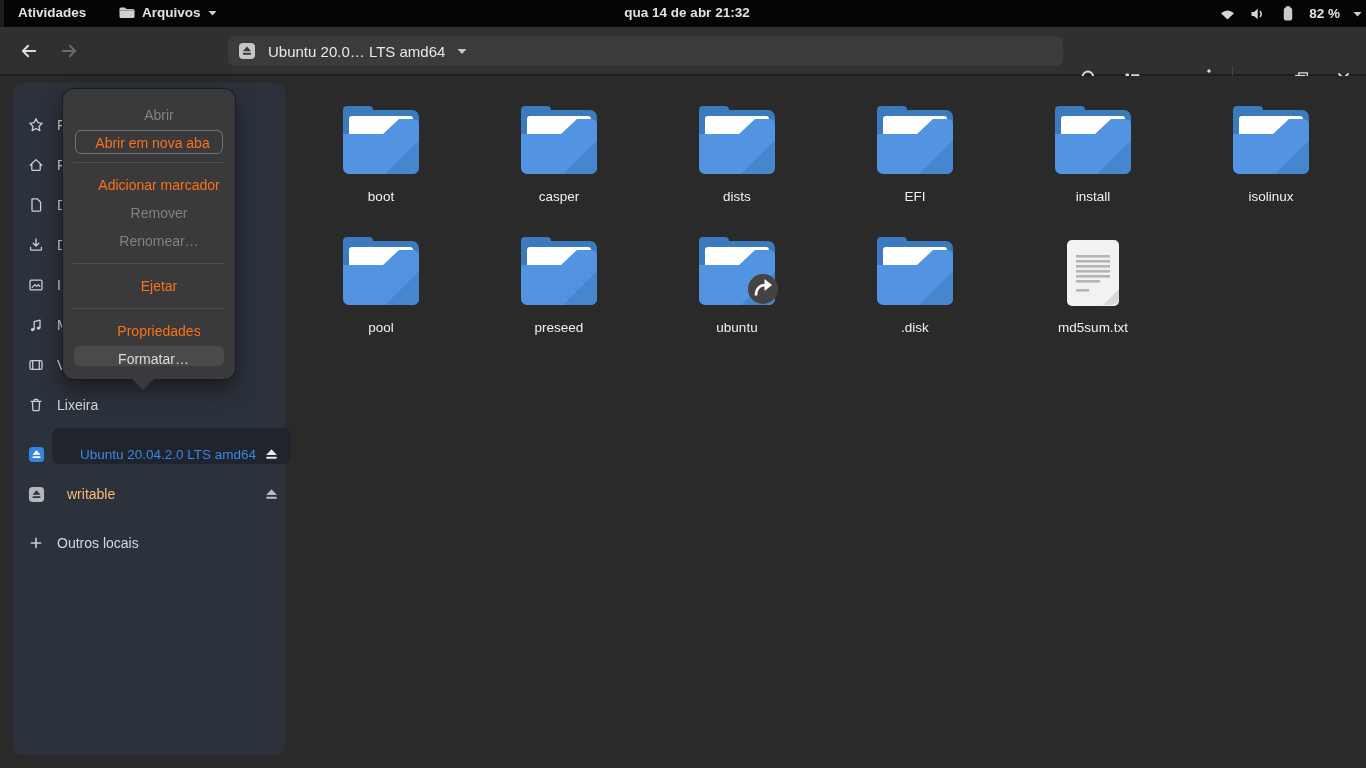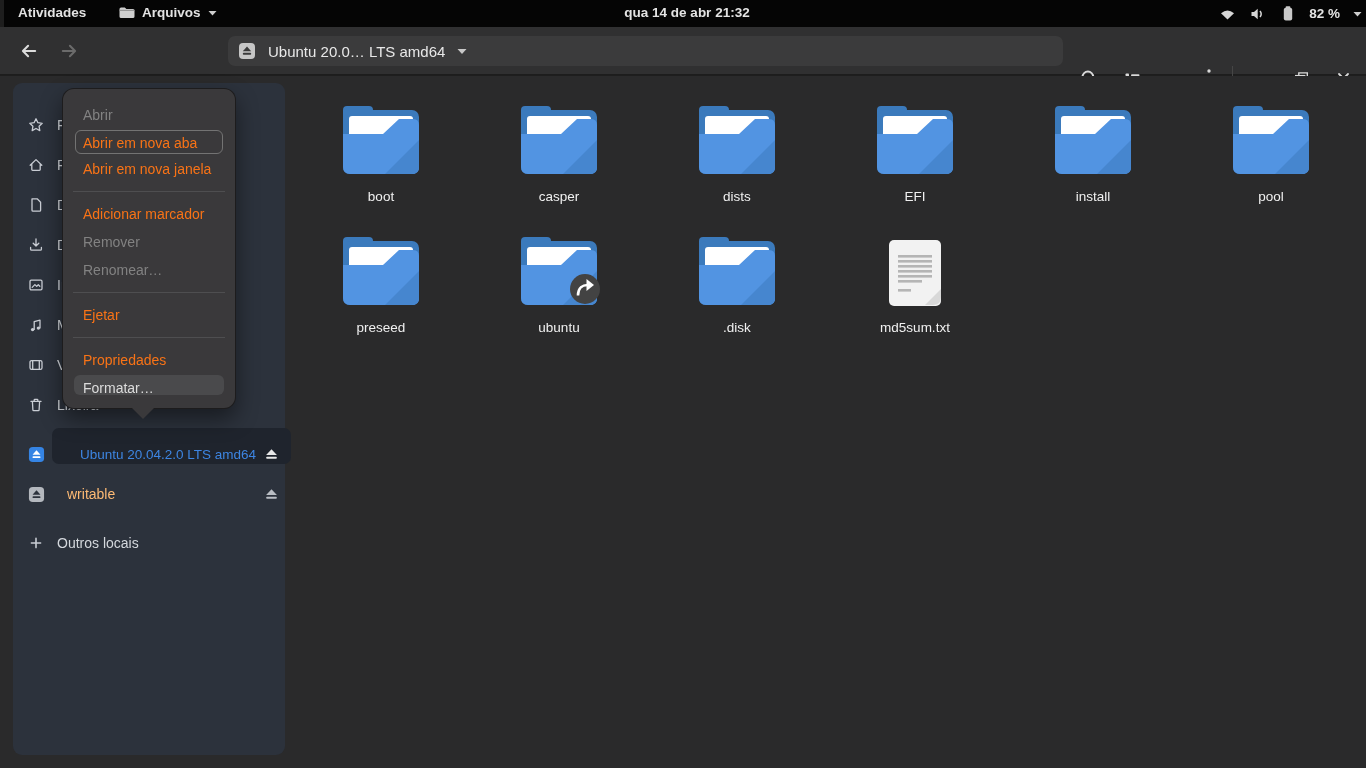--- a/index.html
+++ b/index.html
@@ -43,21 +43,21 @@
           grid-auto-rows:131px; }
   .cell { display:flex; flex-direction:column; align-items:center; padding-top:6px; cursor:pointer; }
   .icon-box { position:relative; width:88px; height:74px; display:flex; align-items:flex-end; justify-content:center; }
   .cell .fname { margin-top:13px; font-size:13.5px; color:#f0f0f0; }
   .emblem { position:absolute; left:55px; top:41px; width:30px; height:30px; border-radius:50%;
             background:#434343; display:flex; align-items:center; justify-content:center; }
 
   
   .menu { position:absolute; left:62px; top:12px; width:174px; background:#3a393b;
           border:1px solid rgba(0,0,0,0.5); border-radius:12px; padding:12px 0;
-          box-shadow:0 10px 22px rgba(0,0,0,0.45); font-size:14px; }
+          box-shadow:0 10px 22px rgba(0,0,0,0.45); font-size:14px;text-align:center; }
   .menu::after { content:""; position:absolute; left:69px; bottom:-11px; border-left:11px solid transparent;
                  border-right:11px solid transparent; border-top:11px solid #3a393b; }
   .mi { height:28px; line-height:28px; padding-left:20px; color:#f97316; cursor:pointer; white-space:nowrap; }
   .mi.disabled { color:#828282; cursor:default; }
   .mi.focused  { height:24px; line-height:24px; margin:1px 12px; padding-left:7px;
                  border:1px solid #737373; border-radius:6px; }
   .mi.hover    { height:20px; line-height:26px; margin:1px 11px; padding-left:9px;
                  background:#4a4a4c; border-radius:6px; color:#dcdcdc; }
   .msep { height:1px; background:#4e4e50; margin:8px 10px; }
 
@@ -354,20 +354,32 @@
         <span class="icon-box">
           <svg width="88" height="70" viewBox="0 0 88 70">
   <rect x="6" y="0" width="30" height="14" rx="4" fill="#3b7abc"></rect>
   <rect x="6" y="4" width="76" height="64" rx="7" fill="#3b7abc"></rect>
   <rect x="12" y="10" width="64" height="52" rx="3" fill="#ffffff"></rect>
   <path d="M6 28 L46 28 L62 13 L76 13 Q82 13 82 19 V61 Q82 68 75 68 H13 Q6 68 6 61 Z" fill="#5294e2"></path>
   <path d="M82 34 V61 Q82 68 75 68 H48 Z" fill="#4686cf"></path>
           </svg>
         </span>
         <span class="fname">install</span>
+      </div>
+      <div class="cell">
+        <span class="icon-box">
+          <svg width="88" height="70" viewBox="0 0 88 70">
+  <rect x="6" y="0" width="30" height="14" rx="4" fill="#3b7abc"></rect>
+  <rect x="6" y="4" width="76" height="64" rx="7" fill="#3b7abc"></rect>
+  <rect x="12" y="10" width="64" height="52" rx="3" fill="#ffffff"></rect>
+  <path d="M6 28 L46 28 L62 13 L76 13 Q82 13 82 19 V61 Q82 68 75 68 H13 Q6 68 6 61 Z" fill="#5294e2"></path>
+  <path d="M82 34 V61 Q82 68 75 68 H48 Z" fill="#4686cf"></path>
+          </svg>
+        </span>
+        <span class="fname">isolinux</span>
       </div>
       <div class="cell">
         <span class="icon-box">
           <svg width="88" height="70" viewBox="0 0 88 70">
   <rect x="6" y="0" width="30" height="14" rx="4" fill="#3b7abc"></rect>
   <rect x="6" y="4" width="76" height="64" rx="7" fill="#3b7abc"></rect>
   <rect x="12" y="10" width="64" height="52" rx="3" fill="#ffffff"></rect>
   <path d="M6 28 L46 28 L62 13 L76 13 Q82 13 82 19 V61 Q82 68 75 68 H13 Q6 68 6 61 Z" fill="#5294e2"></path>
   <path d="M82 34 V61 Q82 68 75 68 H48 Z" fill="#4686cf"></path>
           </svg>
@@ -430,21 +442,20 @@
             <rect x="10" y="50" width="13" height="2.6" fill="#b5b5b5"></rect>
           </svg>
         </span>
         <span class="fname">md5sum.txt</span>
       </div>
     </div>
 
   <div class="menu" id="context-menu">
       <div class="mi disabled">Abrir</div>
       <div class="mi focused">Abrir em nova aba</div>
-      <div class="mi">Abrir em nova janela</div>
       <div class="msep"></div>
       <div class="mi">Adicionar marcador</div>
       <div class="mi disabled">Remover</div>
       <div class="mi disabled">Renomear…</div>
       <div class="msep"></div>
       <div class="mi">Ejetar</div>
       <div class="msep"></div>
       <div class="mi">Propriedades</div>
       <div class="mi hover">Formatar…</div>
     </div>

